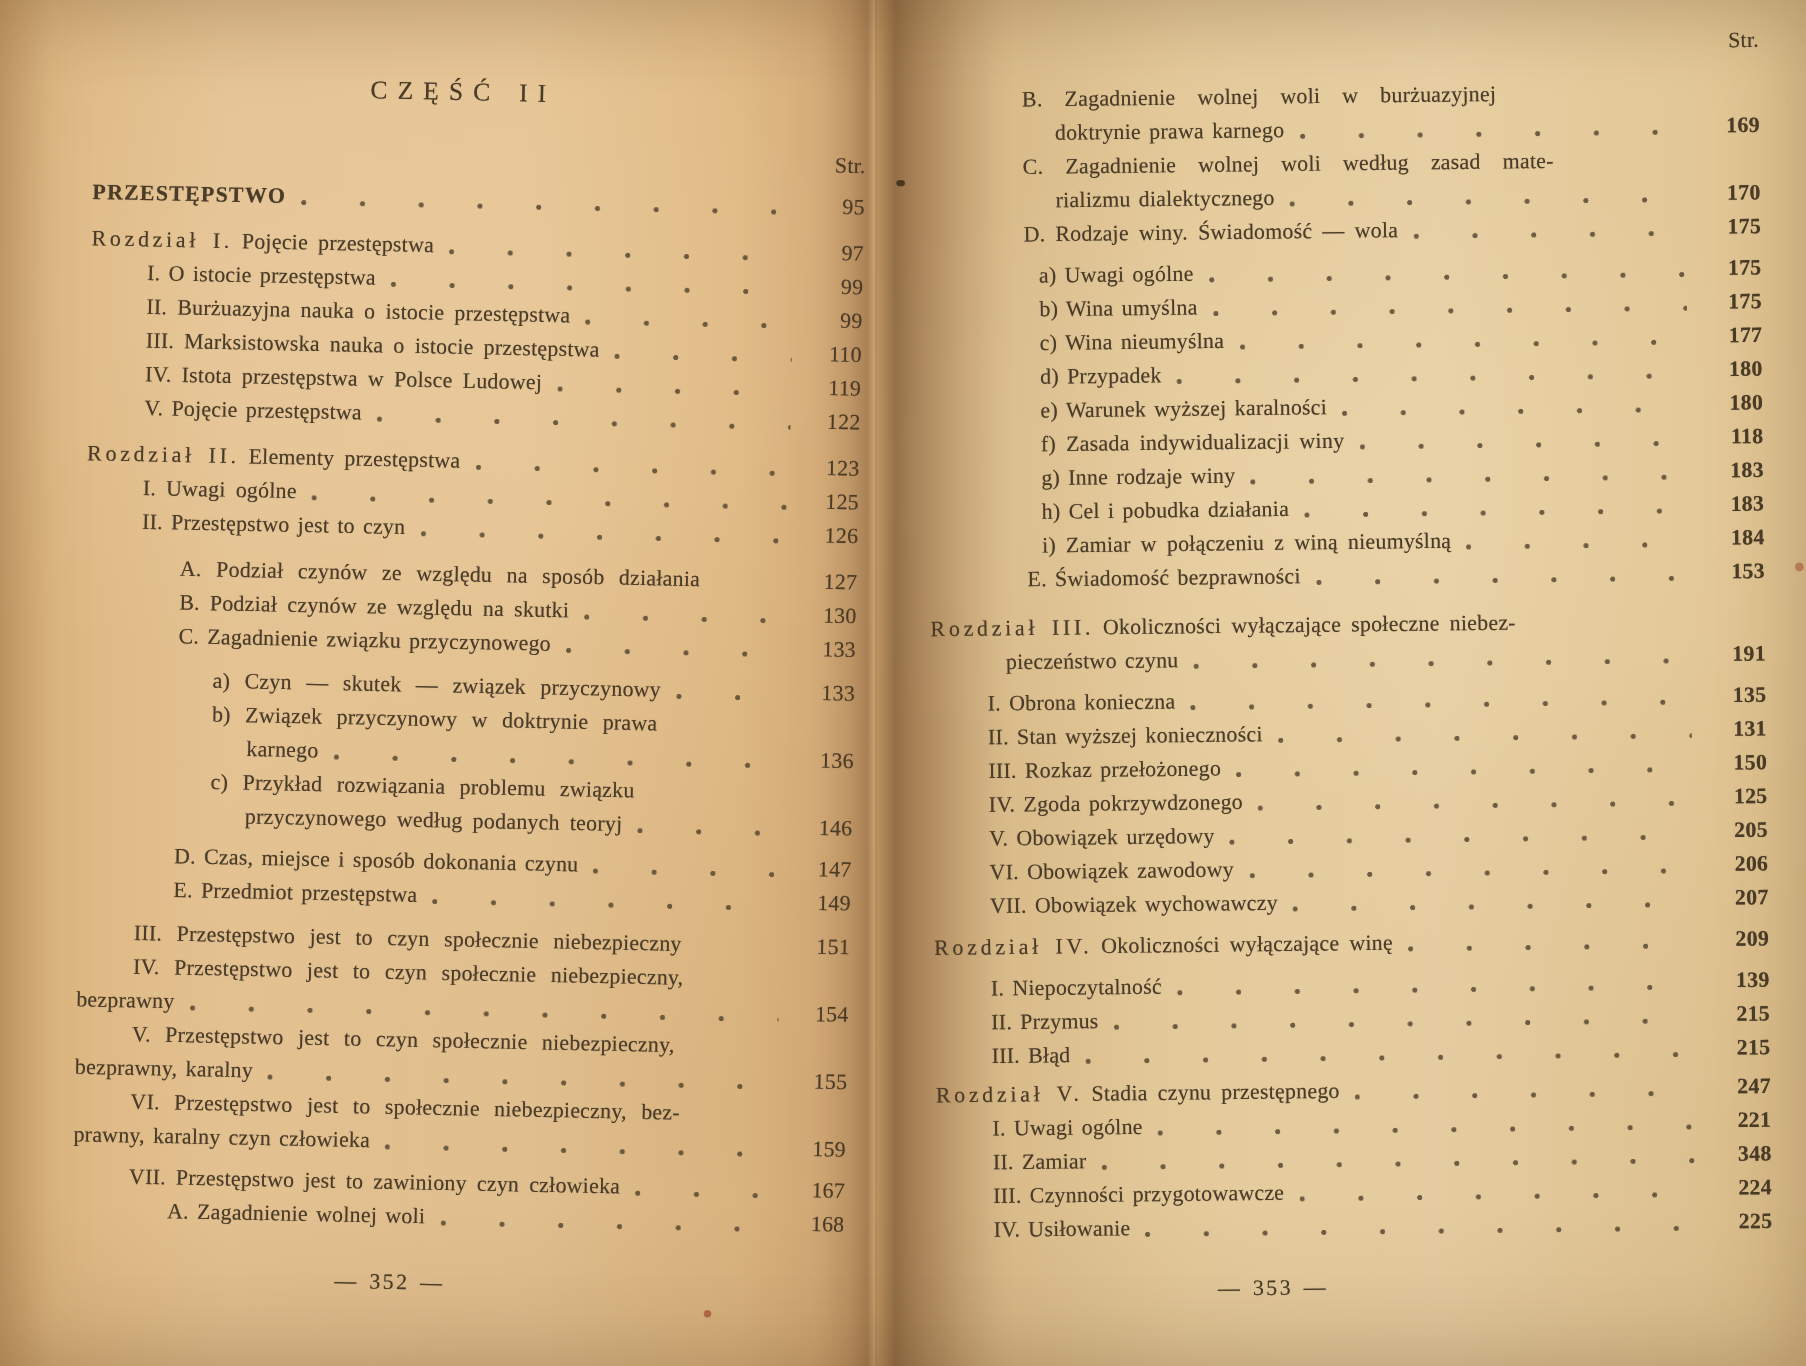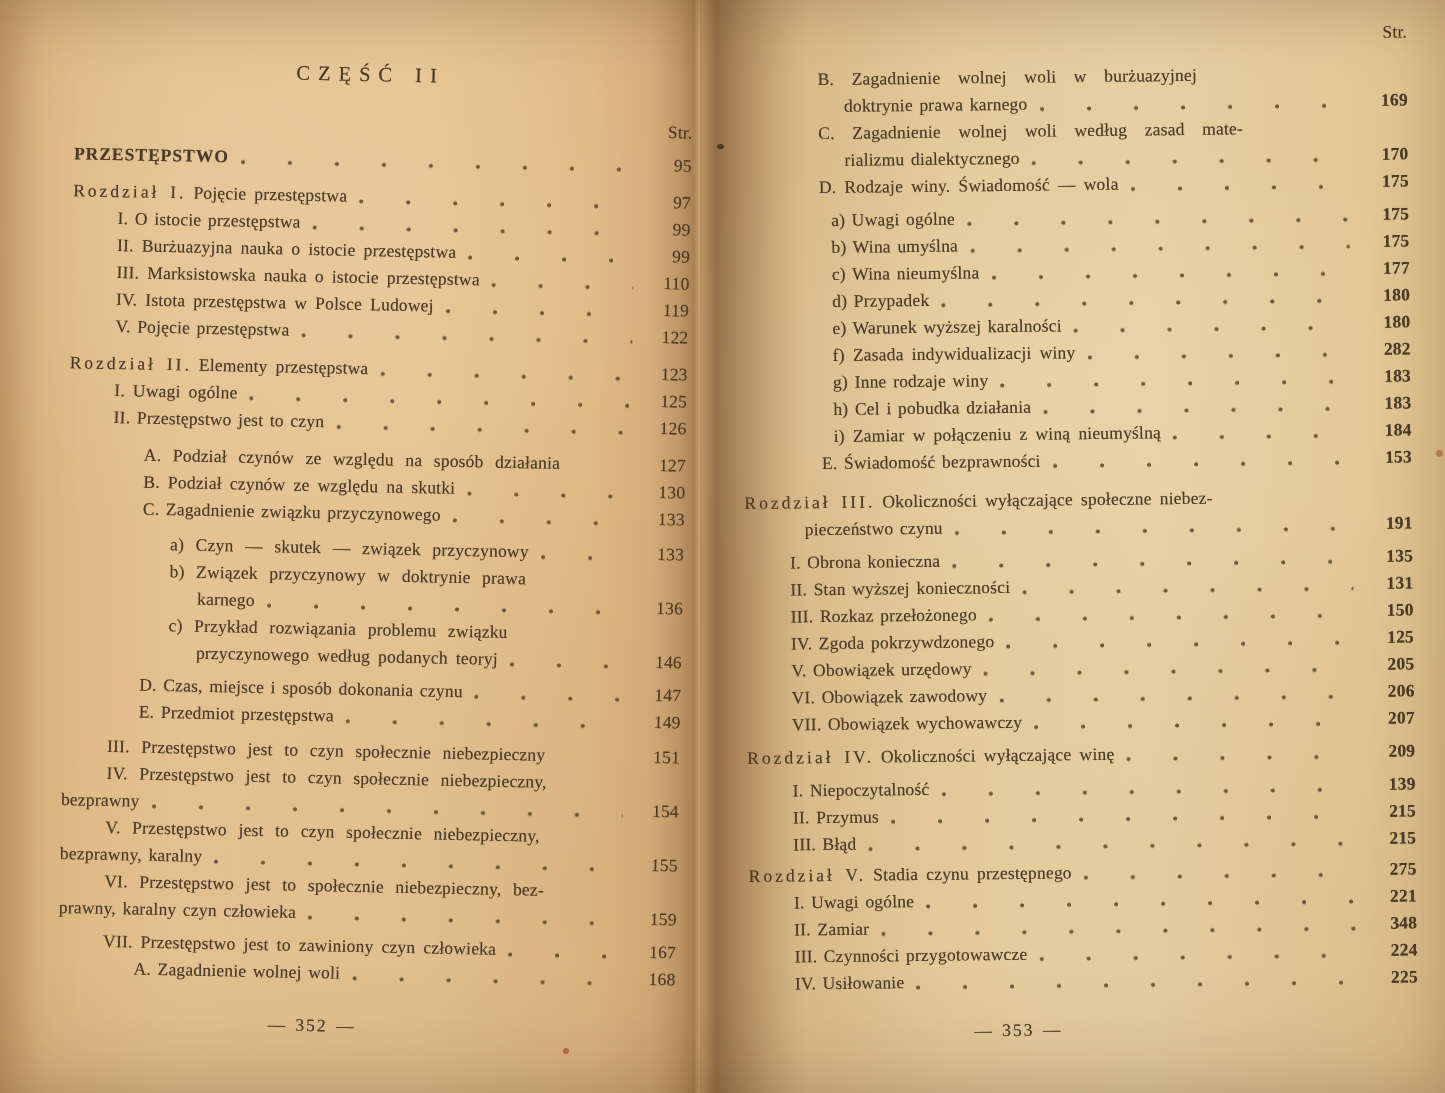--- a/index.html
+++ b/index.html
@@ -260,21 +260,21 @@
           <span class="num">180</span>
         </div>
         <div class="row s3">
           <span class="txt">e) Warunek wyższej karalności</span>
           <span class="lead"></span>
           <span class="num">180</span>
         </div>
         <div class="row s3 ws1">
           <span class="txt">f) Zasada indywidualizacji winy</span>
           <span class="lead"></span>
-          <span class="num">282</span>
+          <span class="num">118</span>
         </div>
         <div class="row s3">
           <span class="txt">g) Inne rodzaje winy</span>
           <span class="lead"></span>
           <span class="num">183</span>
         </div>
         <div class="row s3">
           <span class="txt">h) Cel i pobudka działania</span>
           <span class="lead"></span>
           <span class="num">183</span>
@@ -352,21 +352,21 @@
         </div>
         <div class="row r1">
           <span class="txt">III. Błąd</span>
           <span class="lead"></span>
           <span class="num">215</span>
         </div>
         <div class="row ch mt4 ws1">
           <span class="pre">Rozdział V.</span>
           <span class="txt">Stadia czynu przestępnego</span>
           <span class="lead"></span>
-          <span class="num">275</span>
+          <span class="num">247</span>
         </div>
         <div class="row r1">
           <span class="txt">I. Uwagi ogólne</span>
           <span class="lead"></span>
           <span class="num">221</span>
         </div>
         <div class="row r1">
           <span class="txt">II. Zamiar</span>
           <span class="lead"></span>
           <span class="num">348</span>

